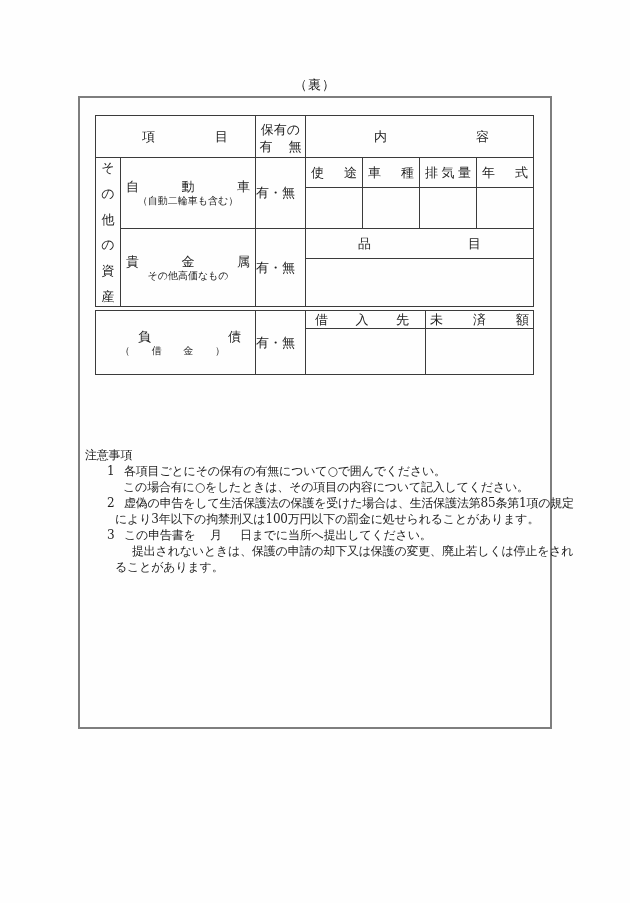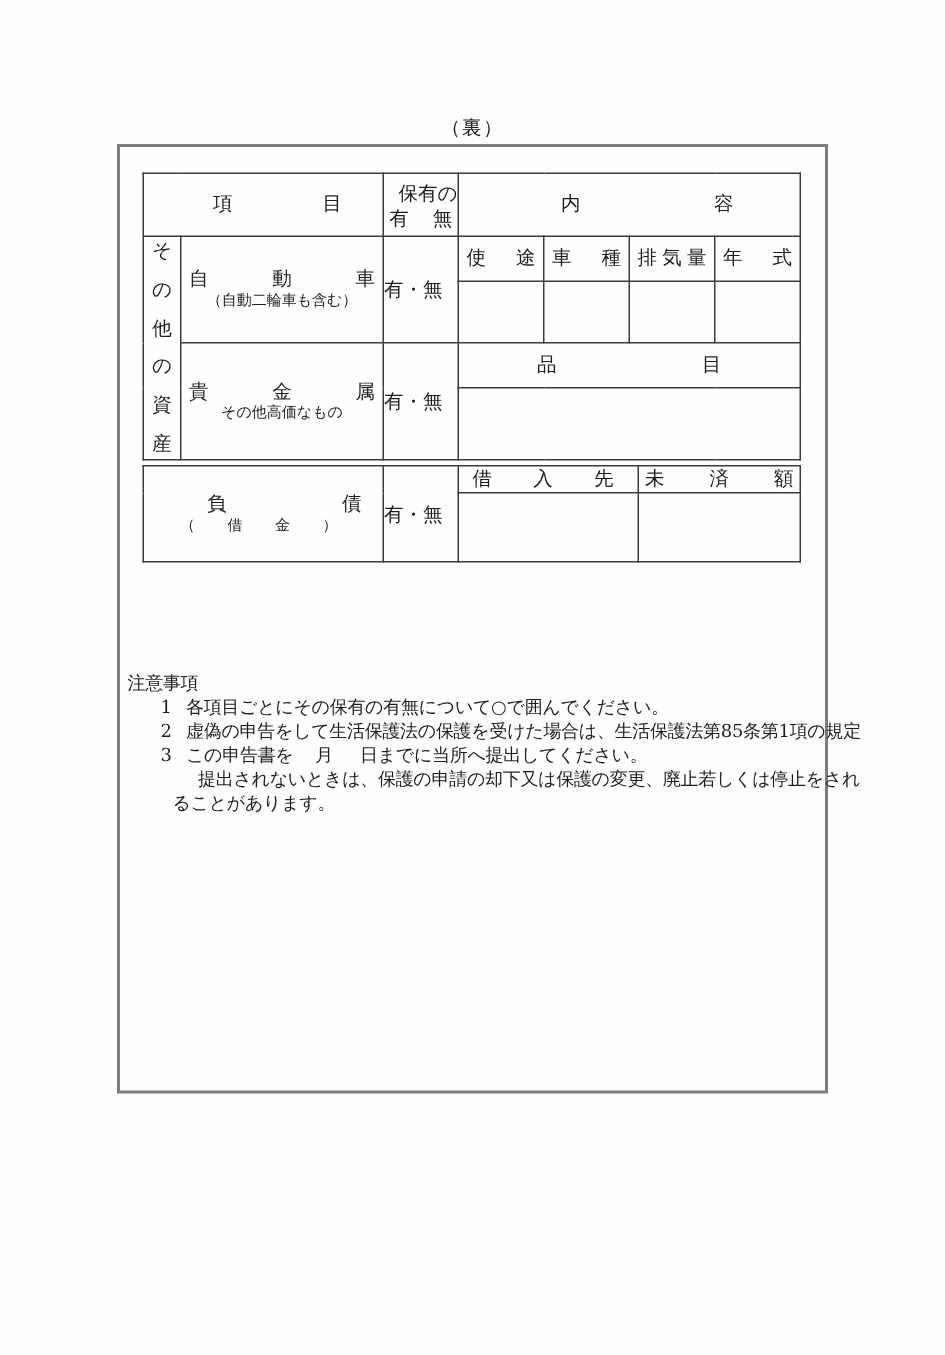--- a/index.html
+++ b/index.html
@@ -37,21 +37,21 @@
   .sp-koumoku{padding:0 27px 0 46px;}
   .sp-naiyou{padding:0 44px 0 68px;}
   .sp-pos2{width:42px;margin:2px auto 0 auto;}
   .sp-s2{padding:0 5px;}
   .sp-hinmoku{padding:0 52px;}
   .sp-kari{padding:0 16px 0 9px;}
   .sp-misai{padding:0 4px;}
   .sp-item{padding:0 5px 3px 5px;}
   .sp-fusai{padding:0 14px 3px 42px;}
   .sp-shakkin{padding:0 30px 0 24px;}
-  .c-pos-head{text-align:right;line-height:17px;}
+  .c-pos-head{text-align:center;line-height:17px;}
   .c-pos{}
   .sub{font-size:10px;text-align:center;line-height:1;}
   .c-vert .vert{
     height:142px;margin:0 auto;display:flex;flex-direction:column;
     justify-content:space-between;align-items:center;font-size:13px;line-height:1;
   }
   .notes{
     position:absolute;left:5px;top:306px;width:462px;
     font-size:12px;line-height:16px;letter-spacing:-0.2px;margin-top:43px;
   }
@@ -218,20 +218,22 @@
         <tr class="r3b">
           <td></td>
           <td></td>
         </tr>
       </tbody>
     </table>
 
     <div class="notes">
       <div class="note-line">注意事項</div>
       <div class="note-line"><span class="num">1</span><span class="txt">各項目ごとにその保有の有無について○で囲んでください。</span></div>
+      <div class="note-line ind-a">この場合有に○をしたときは、その項目の内容について記入してください。</div>
       <div class="note-line"><span class="num">2</span><span class="txt">虚偽の申告をして生活保護法の保護を受けた場合は、生活保護法第85条第1項の規定</span></div>
+      <div class="note-line ind-b">により3年以下の拘禁刑又は100万円以下の罰金に処せられることがあります。</div>
       <div class="note-line"><span class="num">3</span><span class="txt">この申告書を    月     日までに当所へ提出してください。</span></div>
       <div class="note-line ind-c">提出されないときは、保護の申請の却下又は保護の変更、廃止若しくは停止をされ</div>
       <div class="note-line ind-b">ることがあります。</div>
     </div>
 
   </div>
 </div>
 
 </body></html>

